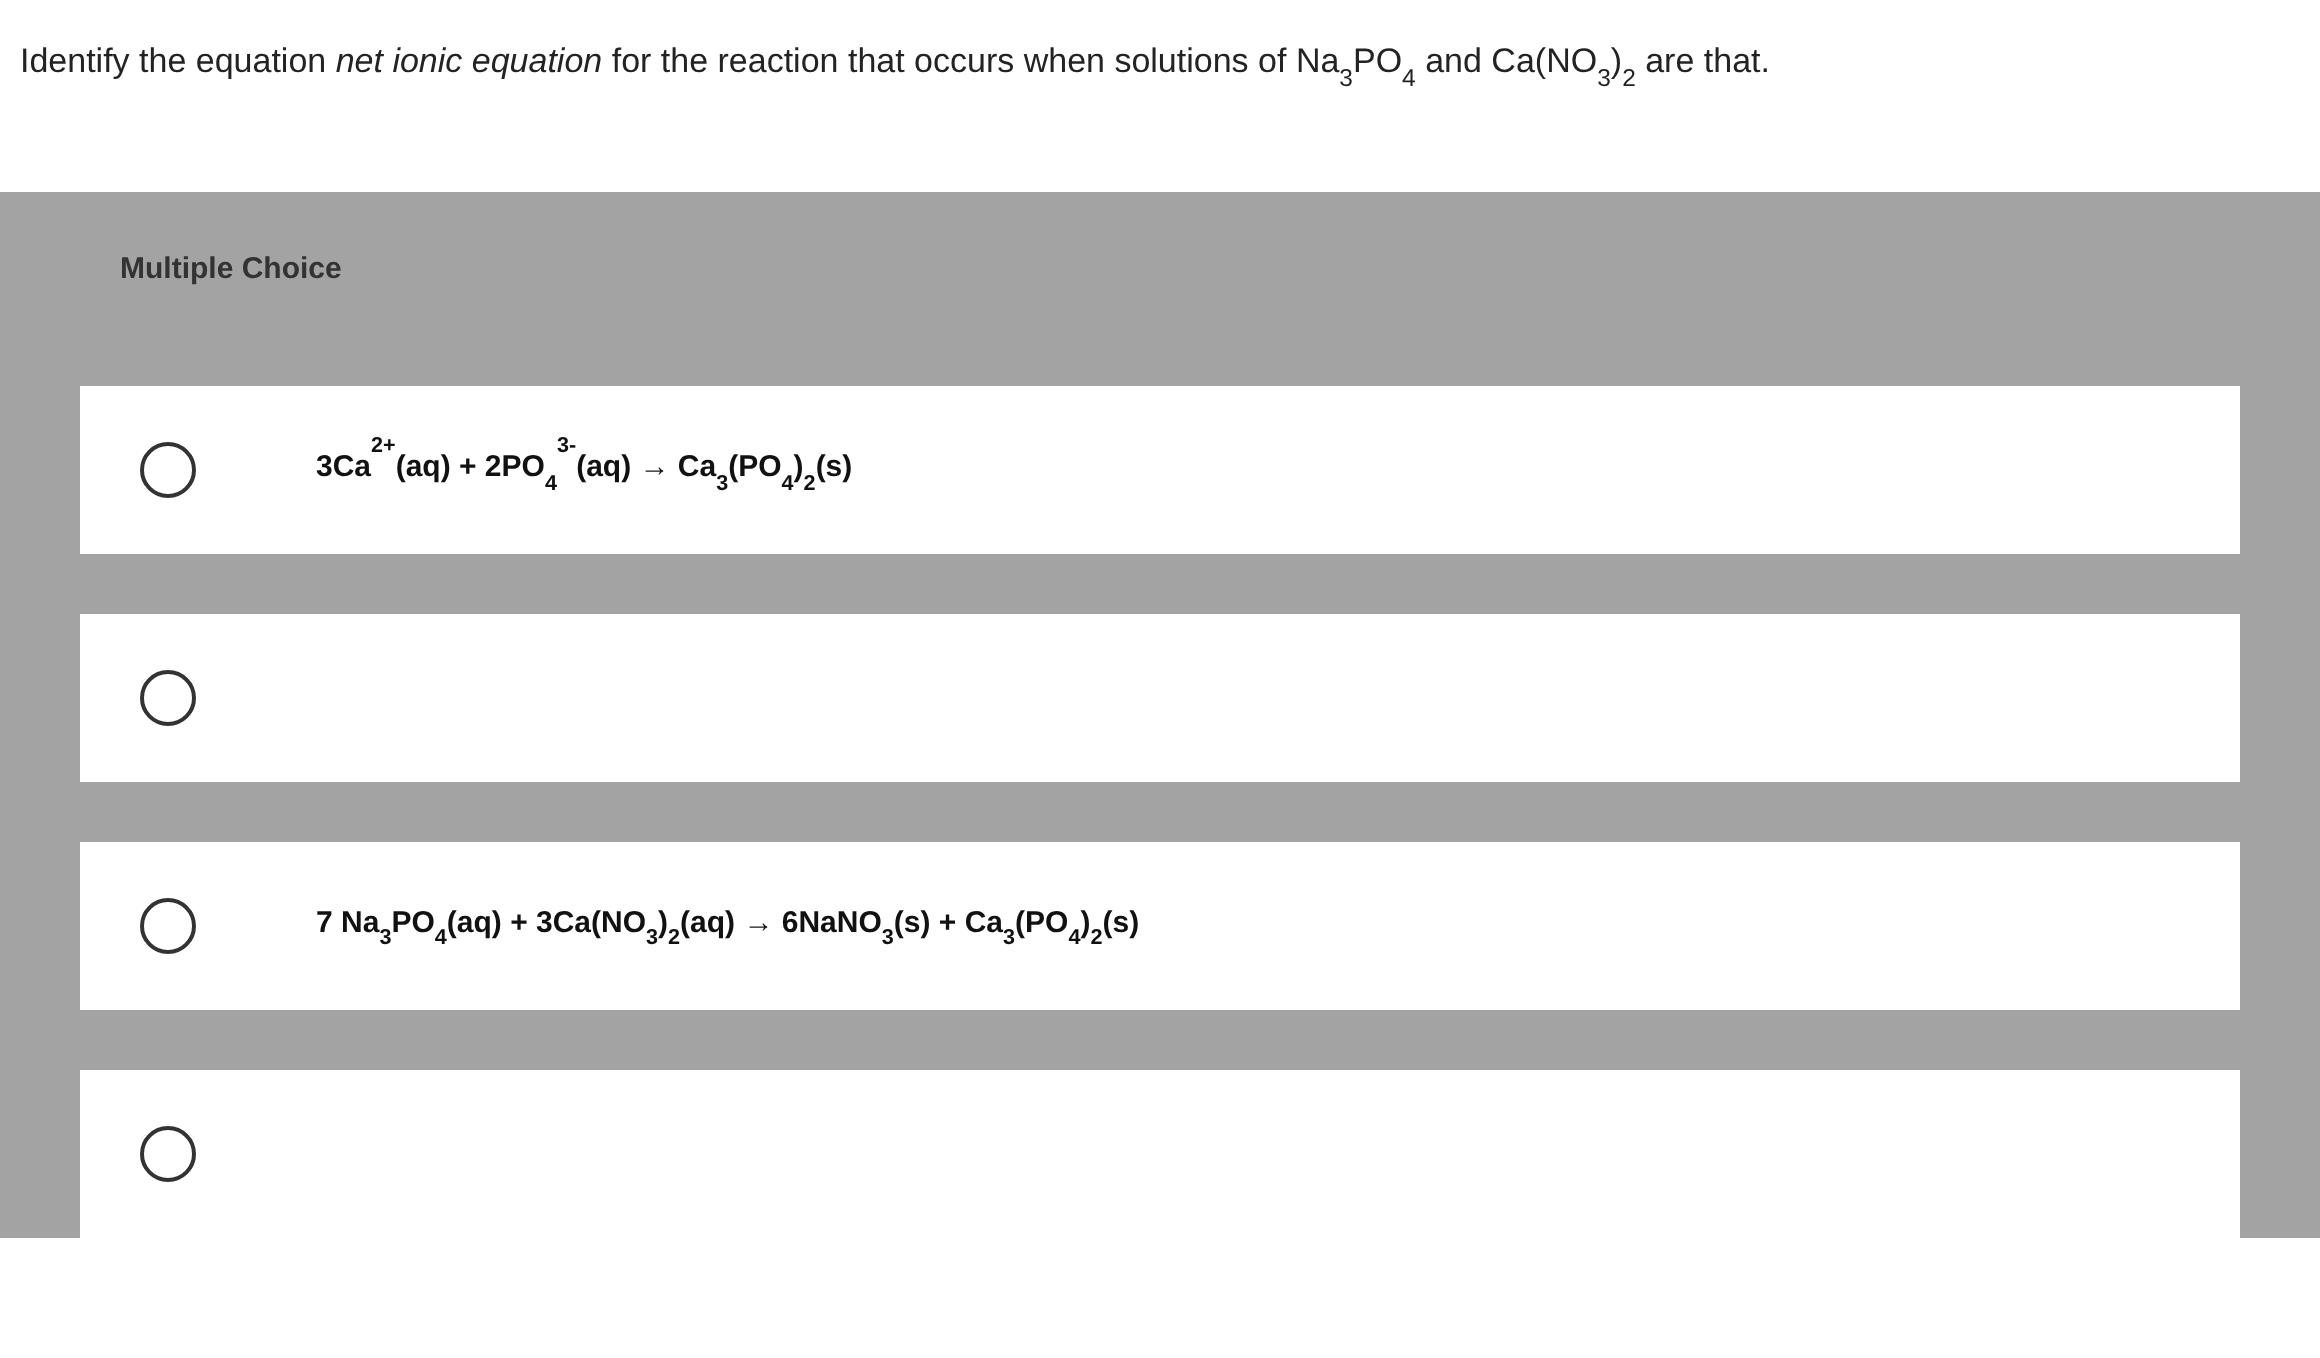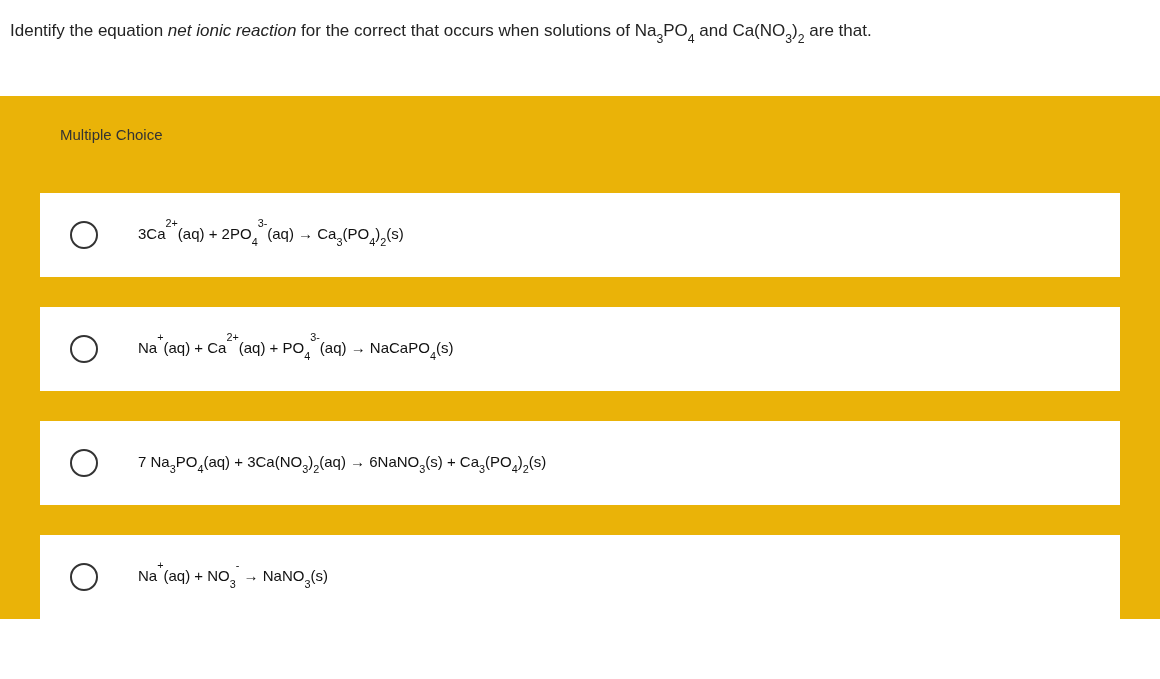--- a/index.html
+++ b/index.html
@@ -18,38 +18,40 @@
       padding: 18px 10px 10px 10px;
       font-size: 17px;
       color: #232323;
       line-height: 1.5;
     }
     .question-text .italic {
       font-style: italic;
     }
     .mc-container {
       margin-top: 40px;
-      background: #eab308;
+      background: #a3a3a3;
       padding-top: 0;
+      font-weight: bold;
     }
     .mc-label {
       padding: 30px 0 20px 60px;
       font-size: 15px;
       color: #333;
     }
     .choices {
       padding-top: 30px;
     }
     .choice-row {
       background: #ffffff;
       margin: 0 40px 30px 40px;
       padding: 28px 30px;
       display: flex;
       align-items: center;
       min-height: 80px;
+      gap: 20px;
     }
     .radio-circle {
       width: 28px;
       height: 28px;
       border: 2px solid #333;
       border-radius: 50%;
       flex-shrink: 0;
       margin-right: 40px;
       cursor: pointer;
     }
@@ -66,50 +68,44 @@
     sup {
       font-size: 0.72em;
       position: relative;
       top: -0.55em;
     }
   </style>
 </head>
 <body>
 
 <div class="question-text">
-  <span>Identify the equation </span><span class="italic">net ionic reaction</span><span> for the correct that occurs when solutions of </span><span><span>Na</span><sub>3</sub><span>PO</span><sub>4</sub></span><span> and </span><span><span>Ca(NO</span><sub>3</sub><span>)</span><sub>2</sub></span><span> are that.</span>
+  <span>Identify the equation </span><span class="italic">net ionic equation</span><span> for the reaction that occurs when solutions of </span><span><span>Na</span><sub>3</sub><span>PO</span><sub>4</sub></span><span> and </span><span><span>Ca(NO</span><sub>3</sub><span>)</span><sub>2</sub></span><span> are that.</span>
 </div>
 
 <div class="mc-container">
   <div class="mc-label">Multiple Choice</div>
 
   <div class="choices">
 
     <div class="choice-row">
       <div class="radio-circle"></div>
       <div class="choice-text">
         <span>3Ca</span><sup>2+</sup><span>(aq) + 2PO</span><sub>4</sub><sup>3-</sup><span>(aq) → Ca</span><sub>3</sub><span>(PO</span><sub>4</sub><span>)</span><sub>2</sub><span>(s)</span>
       </div>
     </div>
 
     <div class="choice-row">
       <div class="radio-circle"></div>
-      <div class="choice-text">
-        <span>Na</span><sup>+</sup><span>(aq) + Ca</span><sup>2+</sup><span>(aq) + PO</span><sub>4</sub><sup>3-</sup><span>(aq) → NaCaPO</span><sub>4</sub><span>(s)</span>
-      </div>
     </div>
 
     <div class="choice-row">
       <div class="radio-circle"></div>
       <div class="choice-text">
         <span>7 Na</span><sub>3</sub><span>PO</span><sub>4</sub><span>(aq) + 3Ca(NO</span><sub>3</sub><span>)</span><sub>2</sub><span>(aq) → 6NaNO</span><sub>3</sub><span>(s) + Ca</span><sub>3</sub><span>(PO</span><sub>4</sub><span>)</span><sub>2</sub><span>(s)</span>
       </div>
     </div>
 
     <div class="choice-row">
       <div class="radio-circle"></div>
-      <div class="choice-text">
-        <span>Na</span><sup>+</sup><span>(aq) + NO</span><sub>3</sub><sup>-</sup><span> → NaNO</span><sub>3</sub><span>(s)</span>
-      </div>
     </div>
 
   </div>
 </div>
 
 </body></html>

